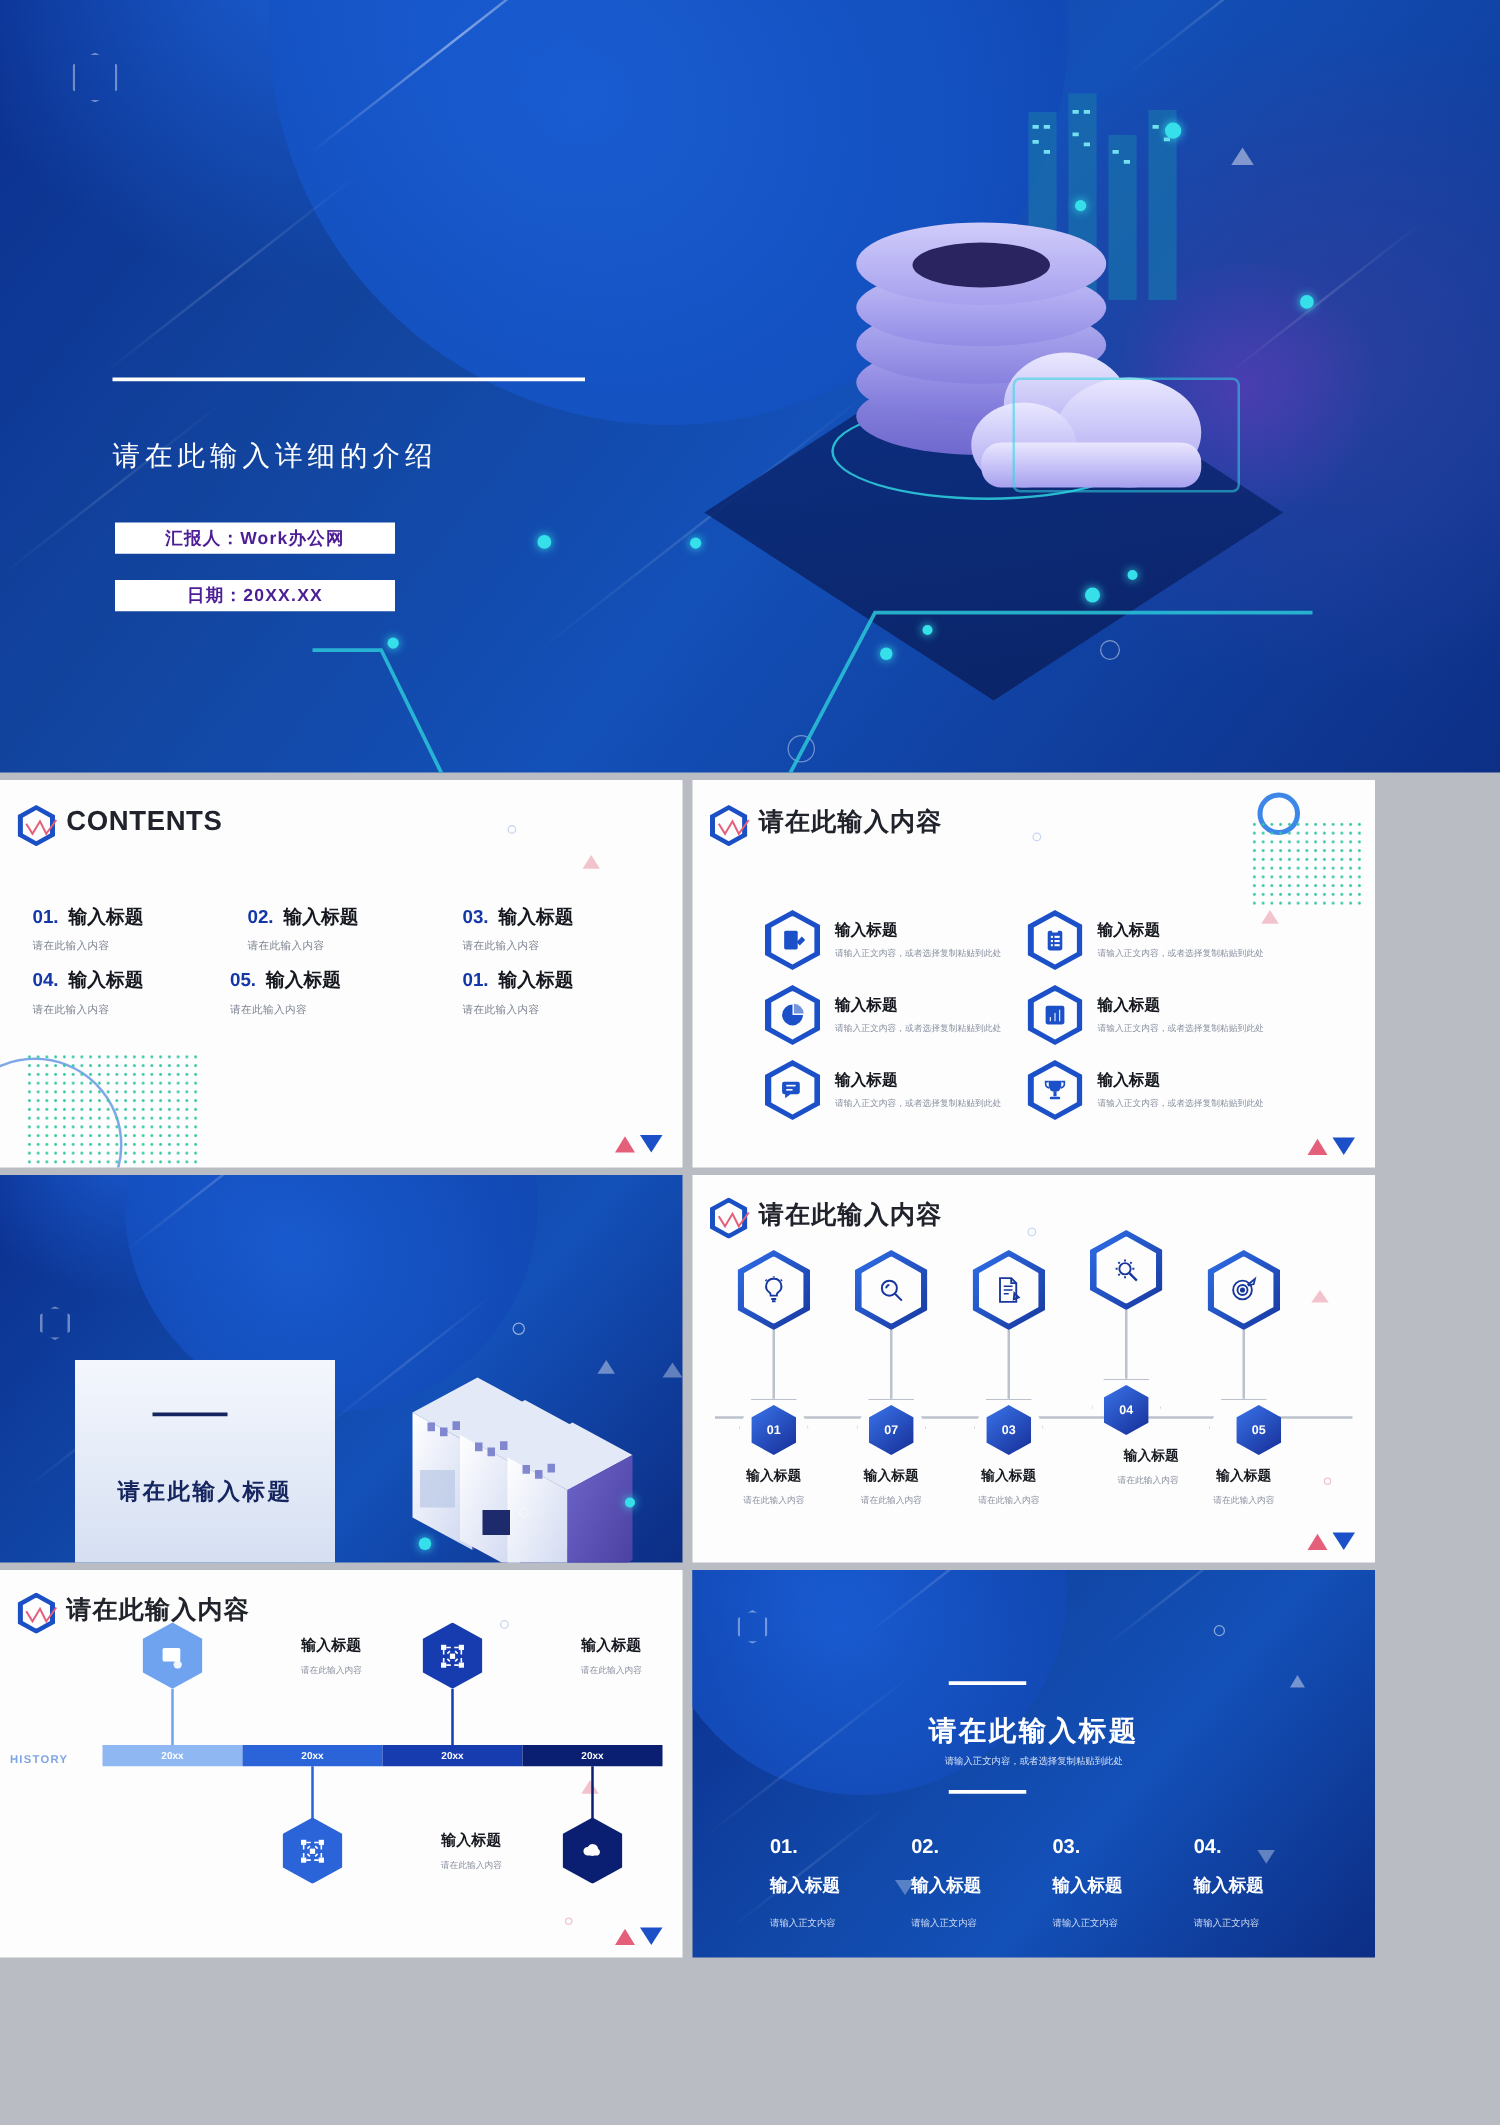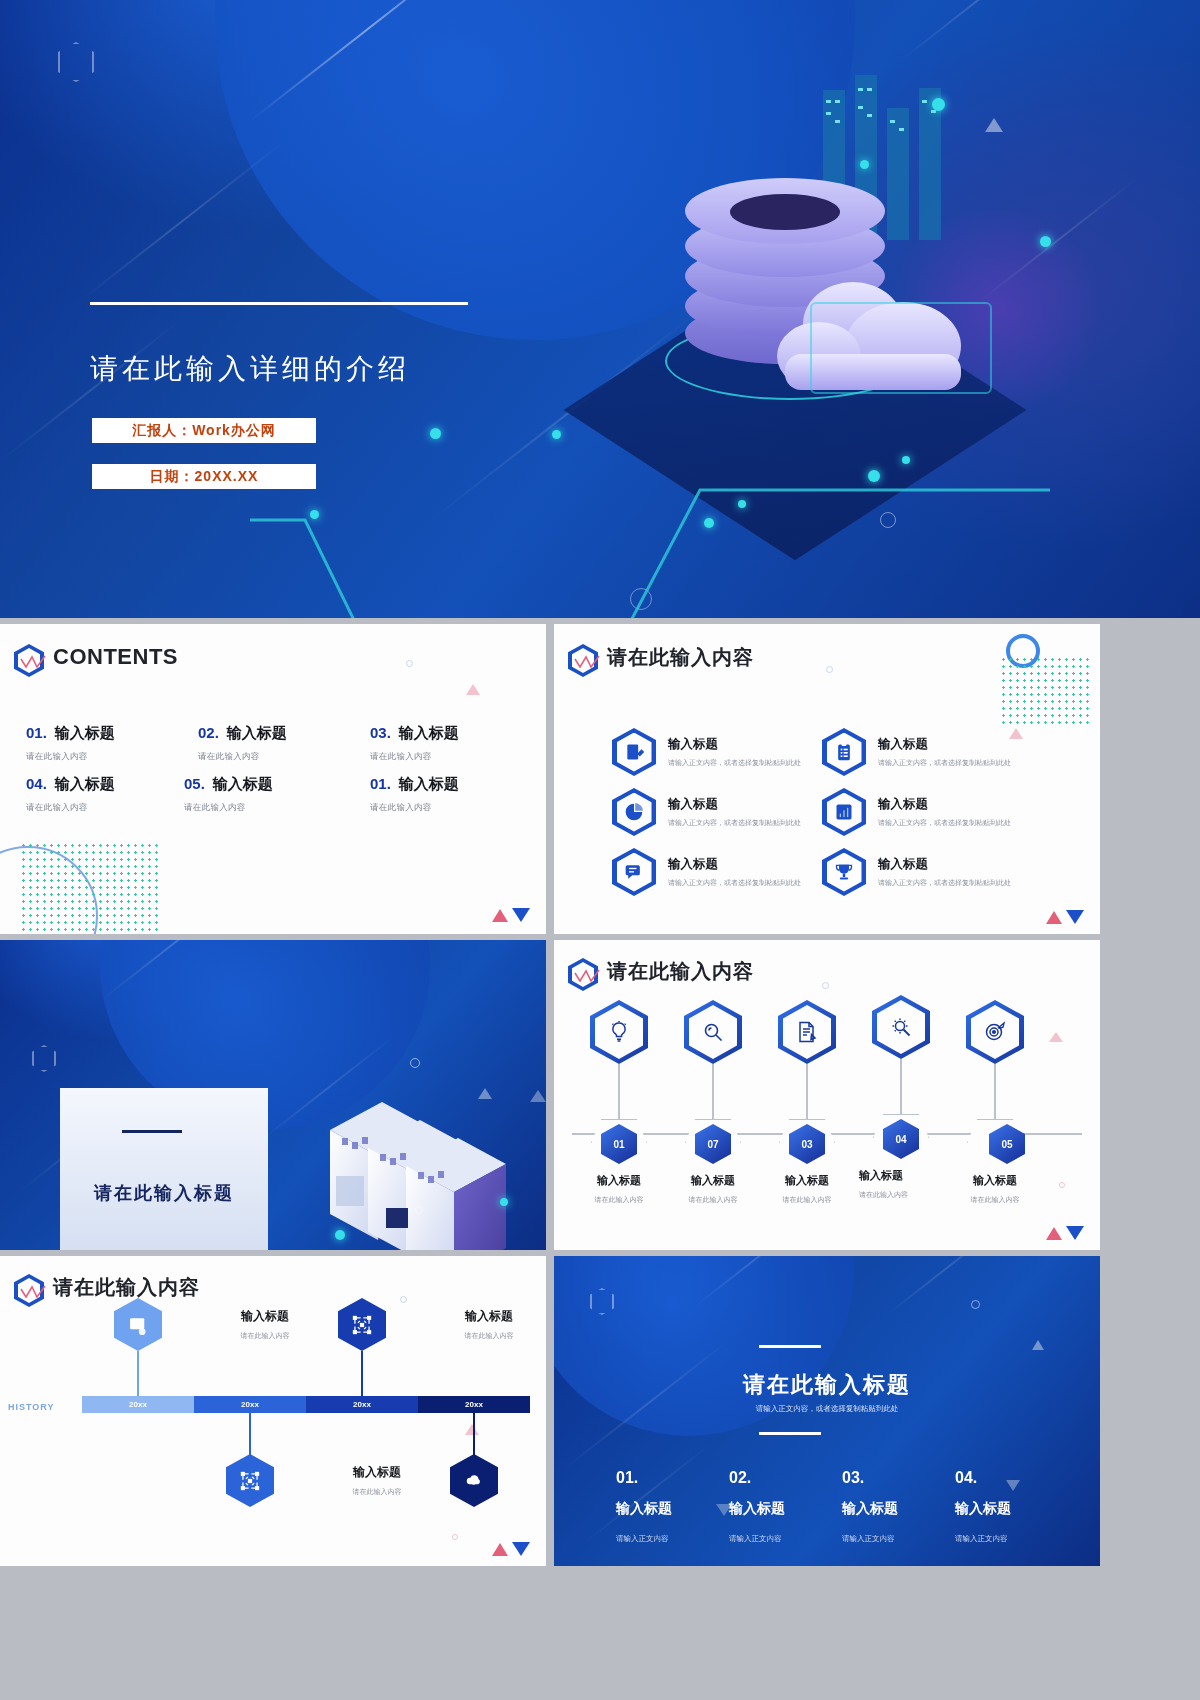--- a/index.html
+++ b/index.html
@@ -35,23 +35,23 @@
   }
   .diag { position:absolute; background:linear-gradient(90deg,rgba(255,255,255,0),rgba(255,255,255,.45),rgba(255,255,255,0)); height:1.5px; transform:rotate(-38deg); transform-origin:left center; }
 
   .cover-title{
     position:absolute; left:85px; top:158px;
     font-size:84px; letter-spacing:10px; color:#fff; font-weight:400;
     font-family:"DejaVu Sans","Liberation Sans",sans-serif;
     text-shadow:0 2px 14px rgba(0,0,0,.18);
   }
   .cover-rule{ position:absolute; left:90px; top:302px; width:378px; height:3px; background:#fff; }
-  .cover-sub{ position:absolute; left:90px; top:350px; font-size:28px; letter-spacing:4px; color:#fff; }
+  .cover-sub{ position:absolute; left:90px; top:350px; font-size:22px; letter-spacing:4px; color:#fff; }
   .cover-chip{
-    position:absolute; left:92px; background:#fff; color:#c2410c;
+    position:absolute; left:92px; background:#fff; color:#4c1d95;
     font-size:14px; font-weight:bold; letter-spacing:1px;
     width:224px; height:25px; display:flex; align-items:center; justify-content:center;
   }
   .chip1{ top:418px; }
   .chip2{ top:464px; }
 
   
   .iso { position:absolute; right:180px; top:70px; width:380px; height:420px; }
   .iso .plate{
     position:absolute; left:20px; top:205px; width:270px; height:270px;
@@ -615,21 +615,21 @@
           <div style="position:relative;height:40px;">
             <div style="position:absolute;left:50%;transform:translateX(-50%);top:0;width:56px;height:24px;background:#fdfdfd;border:1.5px solid #bcc2cc;border-bottom:none;clip-path:polygon(18% 0,82% 0,100% 100%,0 100%);"></div>
             <div class="numhex" style="position:absolute;left:50%;transform:translateX(-50%);top:5px;">
               <div class="bg"></div>
               <span>03</span>
             </div>
           </div>
           <div style="margin-top:14px;font-size:11px;font-weight:bold;color:#16191f;">输入标题</div>
           <div style="margin-top:7px;font-size:7px;color:#8b91a0;">请在此输入内容</div>
         </div>
-        <div style="position: absolute; left: 305px; top: 55px; width: 84px; text-align: left;">
+        <div style="position: absolute; left: 305px; top: 44px; width: 84px; text-align: right;">
           <div class="phex" style="margin:0 auto;">
             <div class="ring"></div>
             <div class="hole"></div>
             <div class="gl">
               <svg width="24" height="24" viewBox="0 0 24 24" fill="none" stroke="currentColor" stroke-width="1.5">
                 <circle cx="11" cy="11" r="4.5"></circle>
                 <path d="M11 3.5v1.6M11 16.9v1.6M3.5 11h1.6M16.9 11h1.6M5.7 5.7l1.1 1.1M15.2 15.2l1.1 1.1M16.3 5.7l-1.1 1.1M6.8 15.2l-1.1 1.1"></path>
                 <path d="M14.5 14.5l6 6" stroke-width="1.8"></path>
               </svg>
             </div>

